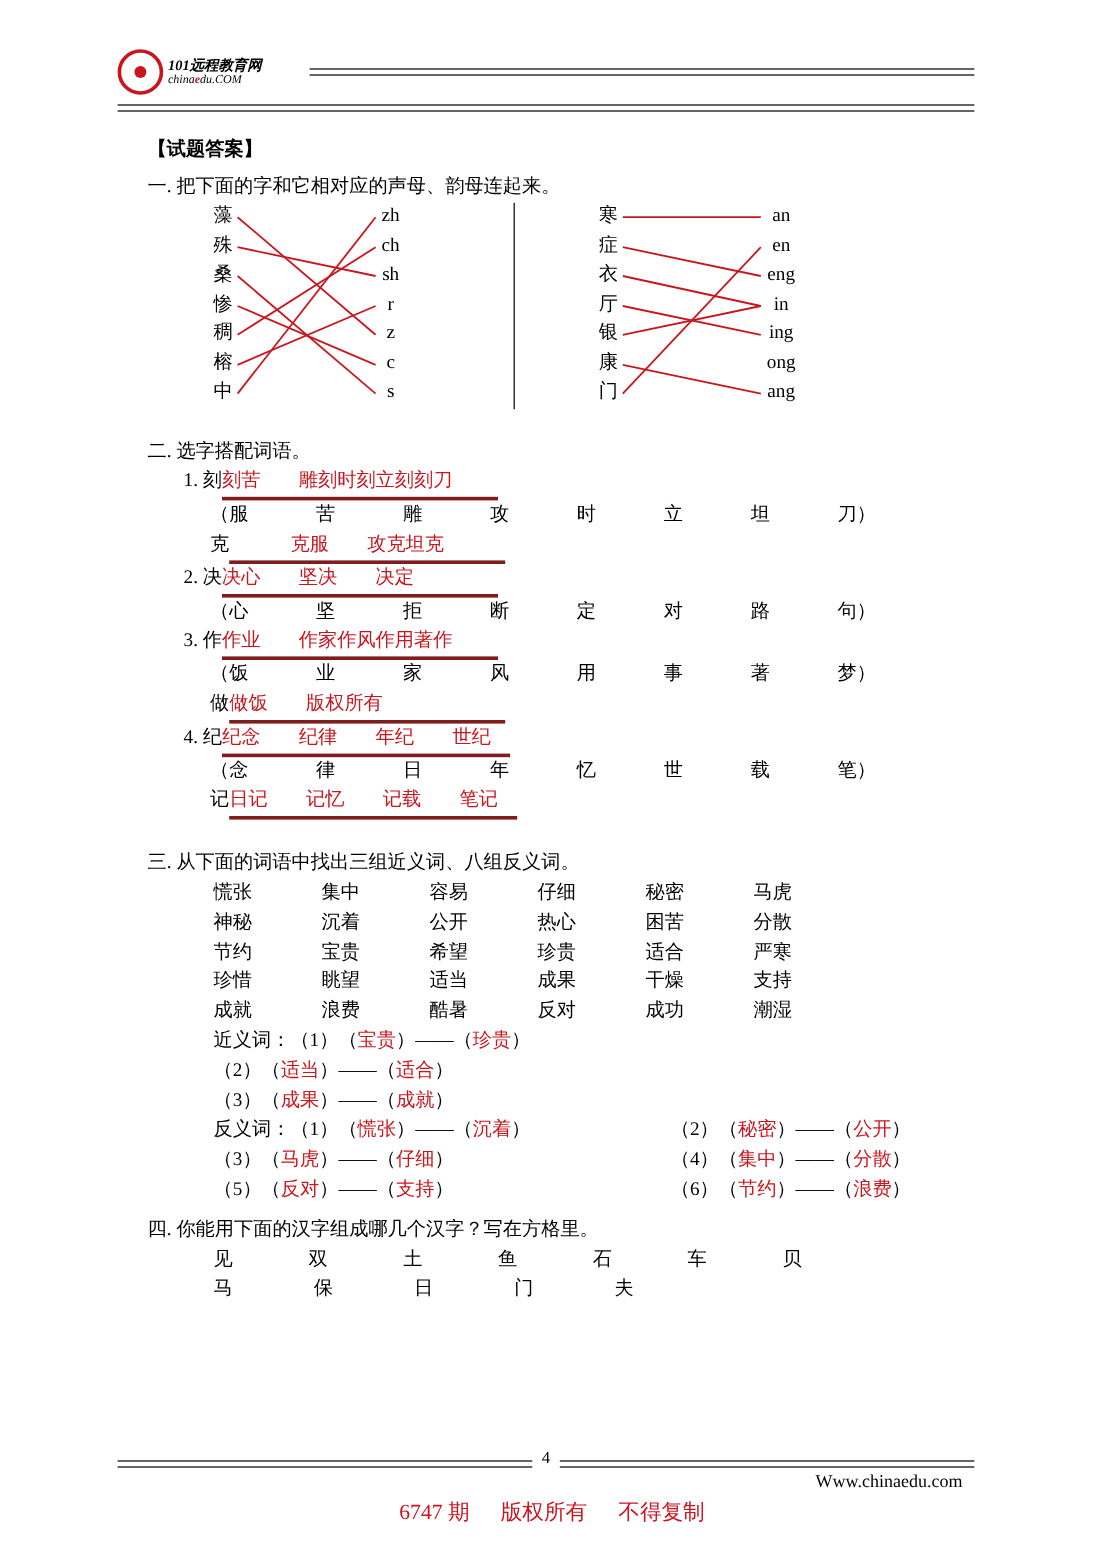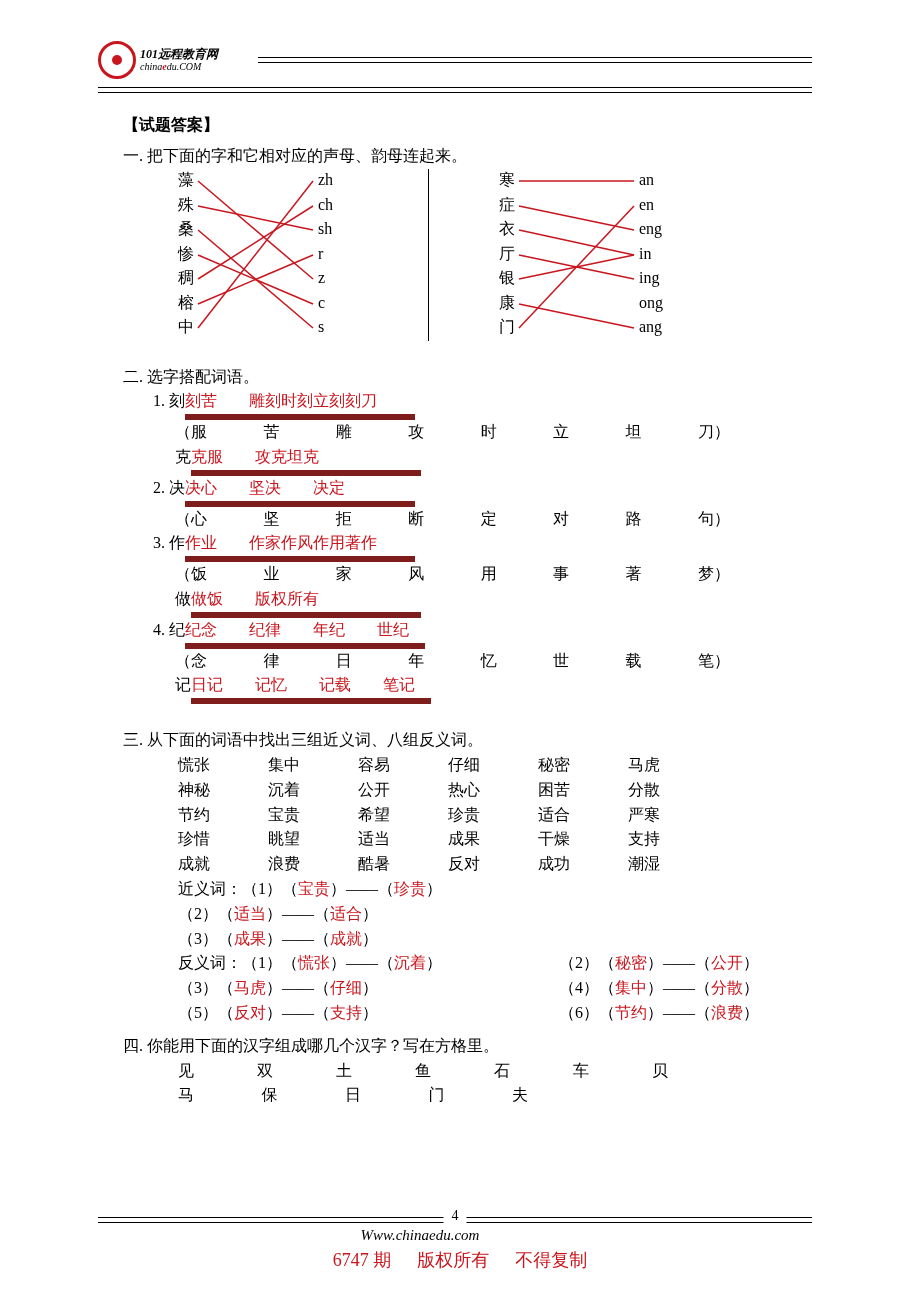--- a/index.html
+++ b/index.html
@@ -81,31 +81,31 @@
     border-right:1px solid #000;
     margin-right:70px;
     padding-right:10px;
     width:240px;
   }
   .col-left,.col-right{
     position:absolute;top:0;
     display:flex;flex-direction:column;
   }
   .col-left{left:0;}
-  .col-right{left:140px;}
+  .col-right{left:140px;align-items:center;}
   .mc{height:24.5px;display:flex;align-items:center;}
   svg.lines{position:absolute;top:0;left:0;width:100%;height:100%;}
   svg.lines line{stroke:#c9161e;stroke-width:1.5;}
 
   .indent1{padding-left:30px;}
   .indent-num{padding-left:30px;}
   .indent-paren{padding-left:52px;}
   .row{white-space:nowrap;}
   .red{color:#c9161e;}
-  .u{display:inline-block;border-bottom:6px solid #7f1d1d;min-width:10px;}
+  .u{display:inline-block;border-bottom:3px solid #7f1d1d;min-width:10px;}
   .spread-chars{display:inline-flex;width:555px;justify-content:space-between;}
   .spread-chars7{display:inline-flex;width:490px;justify-content:space-between;}
   .spread-chars5{display:inline-flex;width:350px;justify-content:space-between;}
 
   .word-grid{padding-left:55px;}
   .wg-row{display:flex;gap:0;}
   .wg-cell{width:90px;}
 
   .syn-ant{padding-left:55px;}
   .two-col{display:flex;gap:11px;}
@@ -120,22 +120,22 @@
     margin:0 70px 0 60px;
     border-top:1.5px solid #000;
     border-bottom:1px solid #000;
     height:4px;position:relative;
   }
   .f-hr .pnum{
     position:absolute;top:-10px;left:50%;transform:translateX(-50%);
     background:#fff;padding:0 8px;font-size:14px;
   }
   .f-url{
-    text-align:center;padding:4px 80px 0 0;
-    font-style:italic;font-family:"Times New Roman",serif;font-size:15px;
+    text-align:right;padding:4px 80px 0 0;
+    font-family:"Times New Roman",serif;font-size:15px;
   }
   .f-copy{
     text-align:center;color:#c9161e;font-size:18px;padding-top:4px;
   }
   .f-copy .gap{display:inline-block;width:26px;}
 </style>
 </head>
 <body>
 
 <div class="page">
@@ -222,21 +222,21 @@
         <div class="row indent-paren"><span class="spread-chars">
             <span>（服</span>
             <span>苦</span>
             <span>雕</span>
             <span>攻</span>
             <span>时</span>
             <span>立</span>
             <span>坦</span>
             <span>刀）</span>
           </span></div>
-        <div class="row indent-paren">克<span class="u red" style="min-width:230px;text-align:left;"> 克服　　攻克坦克　　　　　</span></div>
+        <div class="row indent-paren">克<span class="u red" style="min-width:230px;text-align:center;font-family:Liberation Mono, monospace;"> 克服　　攻克坦克　　　　　</span></div>
         <div class="row indent-num">2. 决<span class="u red" style="min-width:230px;text-align:left;"> 决心　　坚决　　决定　</span></div>
         <div class="row indent-paren"><span class="spread-chars">
             <span>（心</span>
             <span>坚</span>
             <span>拒</span>
             <span>断</span>
             <span>定</span>
             <span>对</span>
             <span>路</span>
             <span>句）</span>

